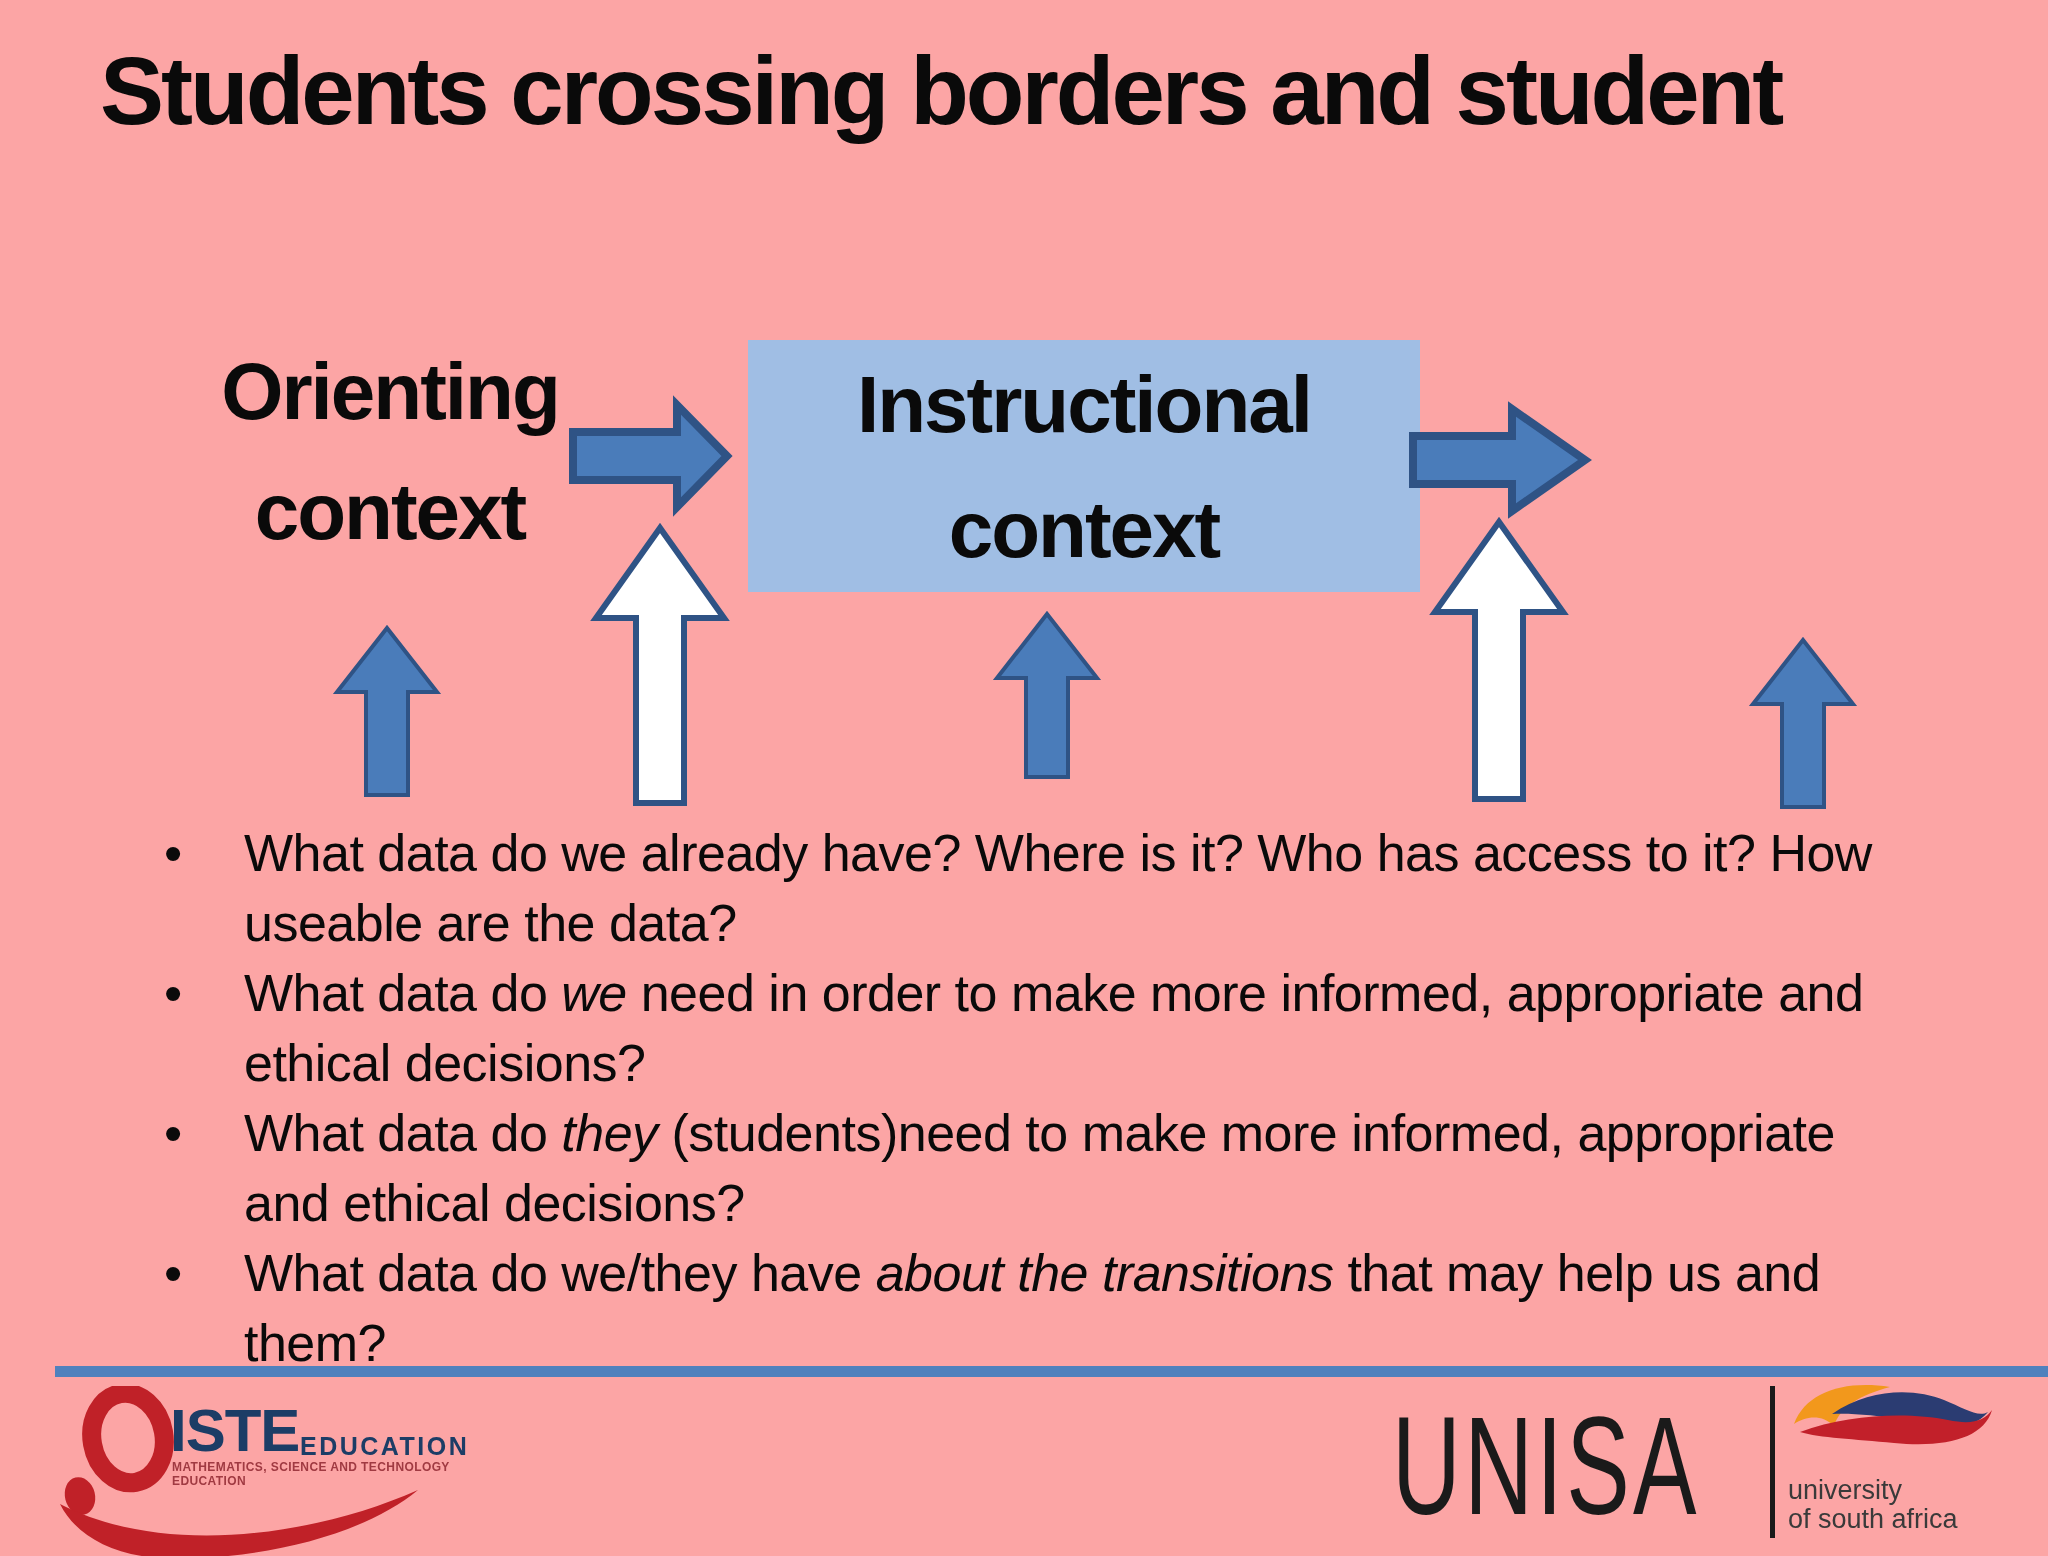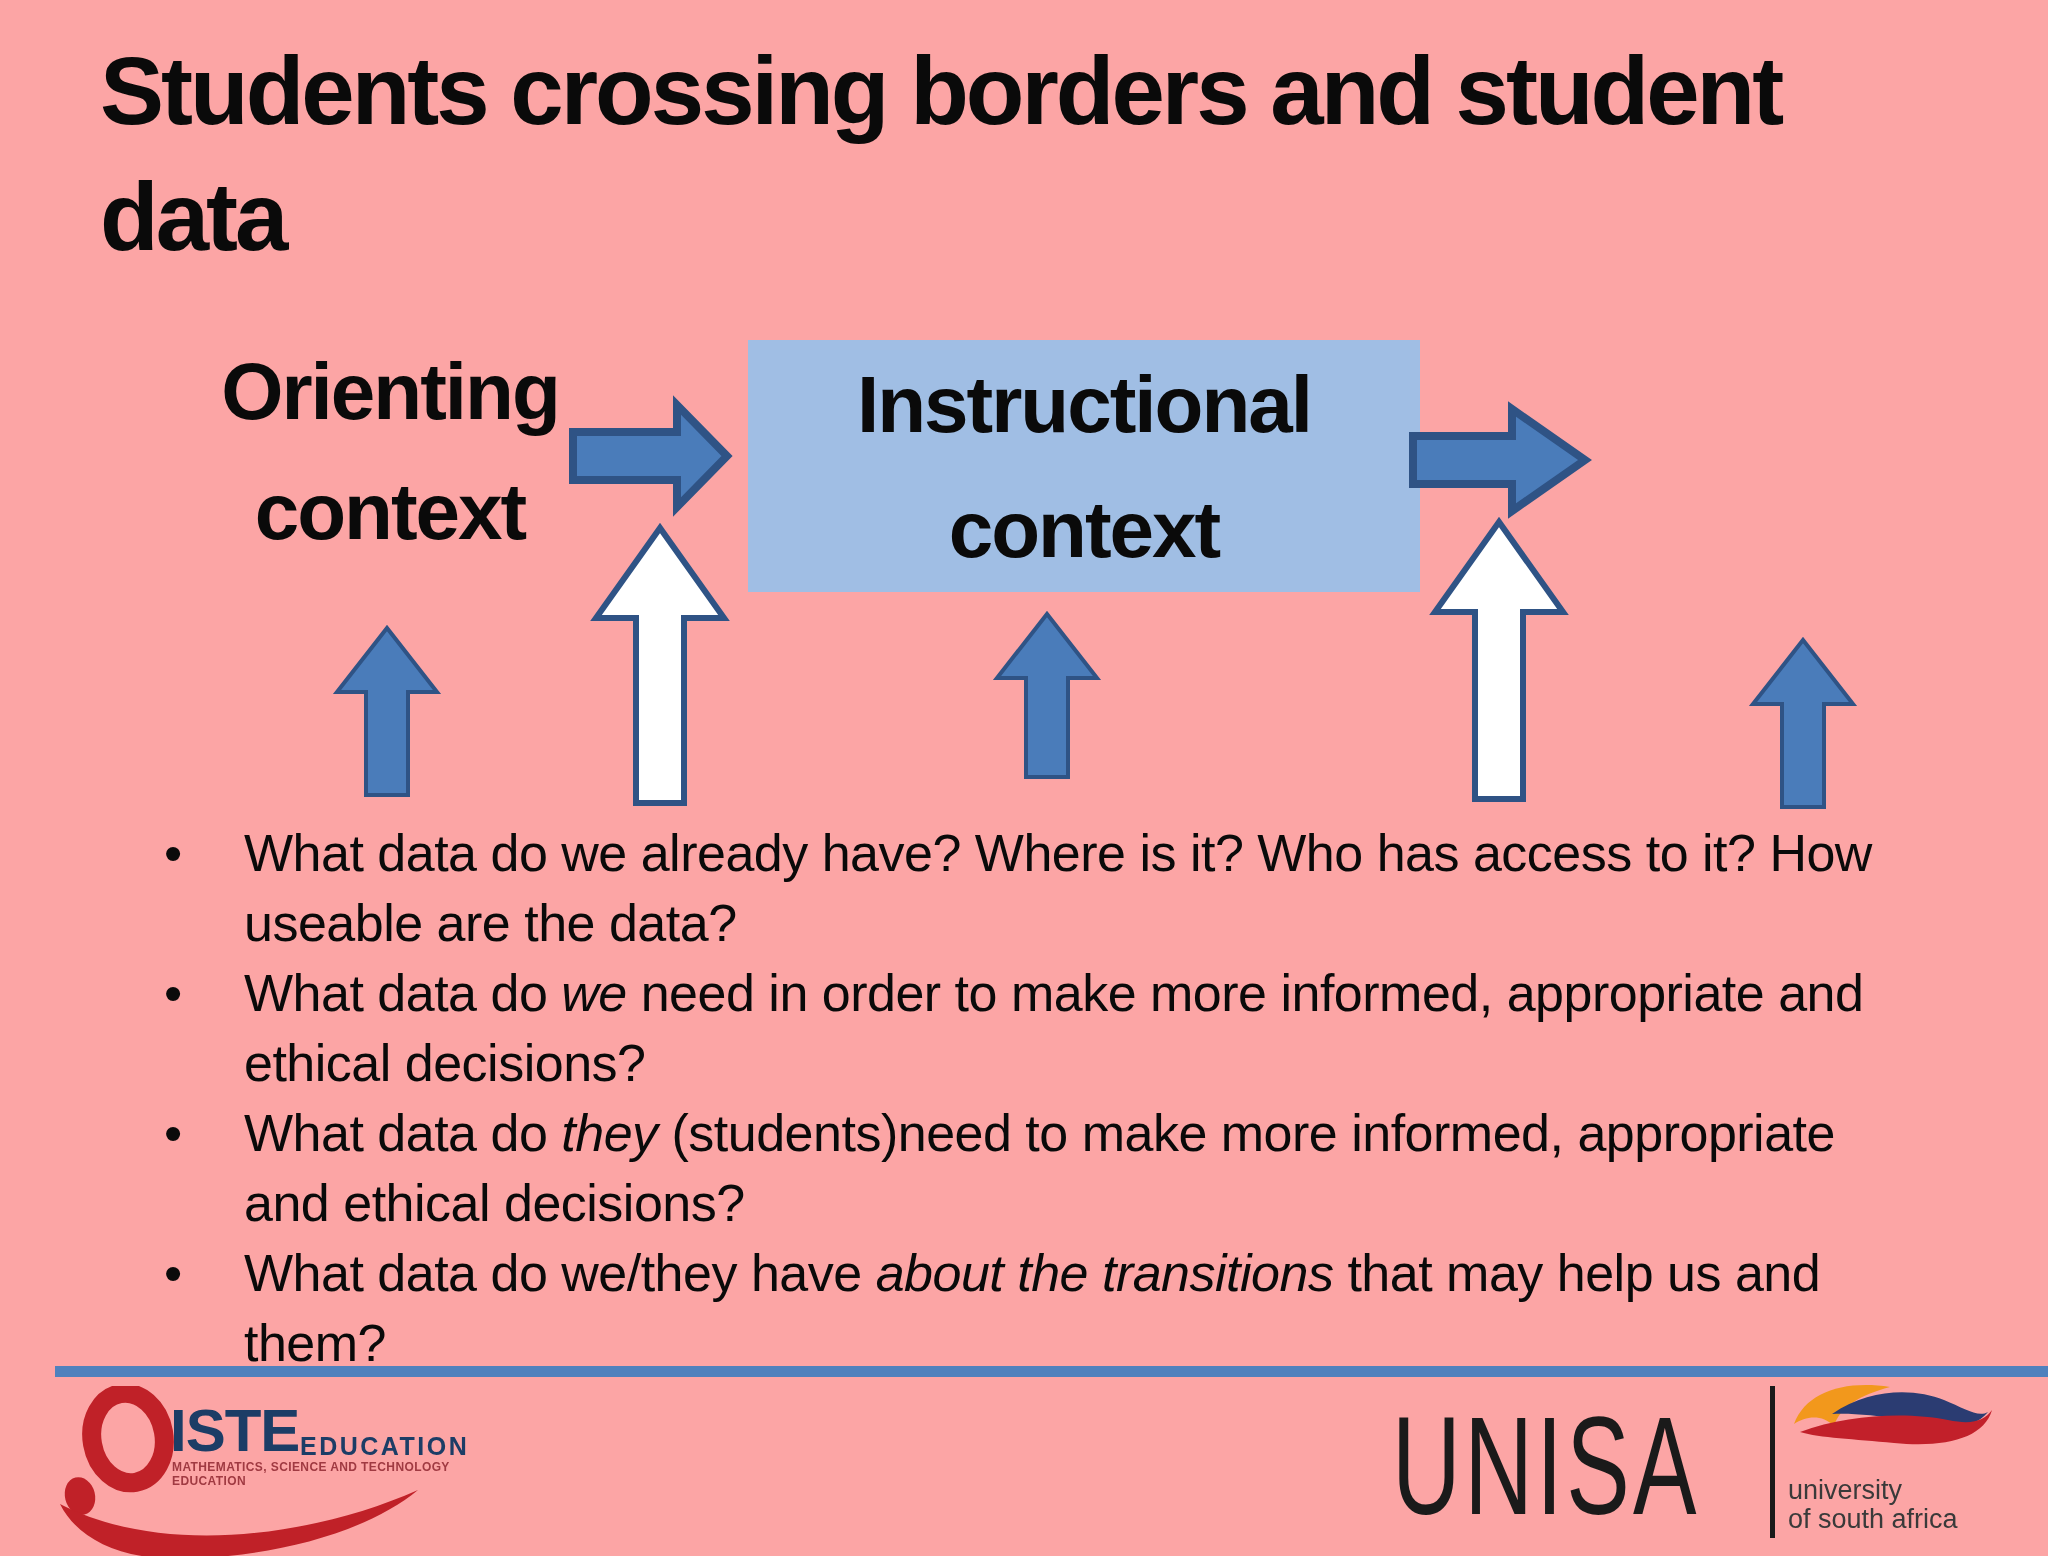--- a/index.html
+++ b/index.html
@@ -65,21 +65,20 @@
   .unisa-flame{position:absolute;left:406px;top:2px;width:210px;height:72px;}
   .unisa-desc{position:absolute;left:408px;top:98px;font-size:27px;line-height:29px;color:#3a3a3a;}
 </style>
 </head>
 <body>
 
 <div class="slide">
 
   <div class="title">
     <div class="tline">Students crossing borders and student</div>
-    <div class="tline">data</div>
   </div>
 
   <div class="instr-box">
     <div class="instr-label">Instructional context</div>
   </div>
 
   <div class="node-label label-orienting">Orienting context</div>
 
   <svg class="arrow-layer" viewBox="0 0 2048 1556">
 

